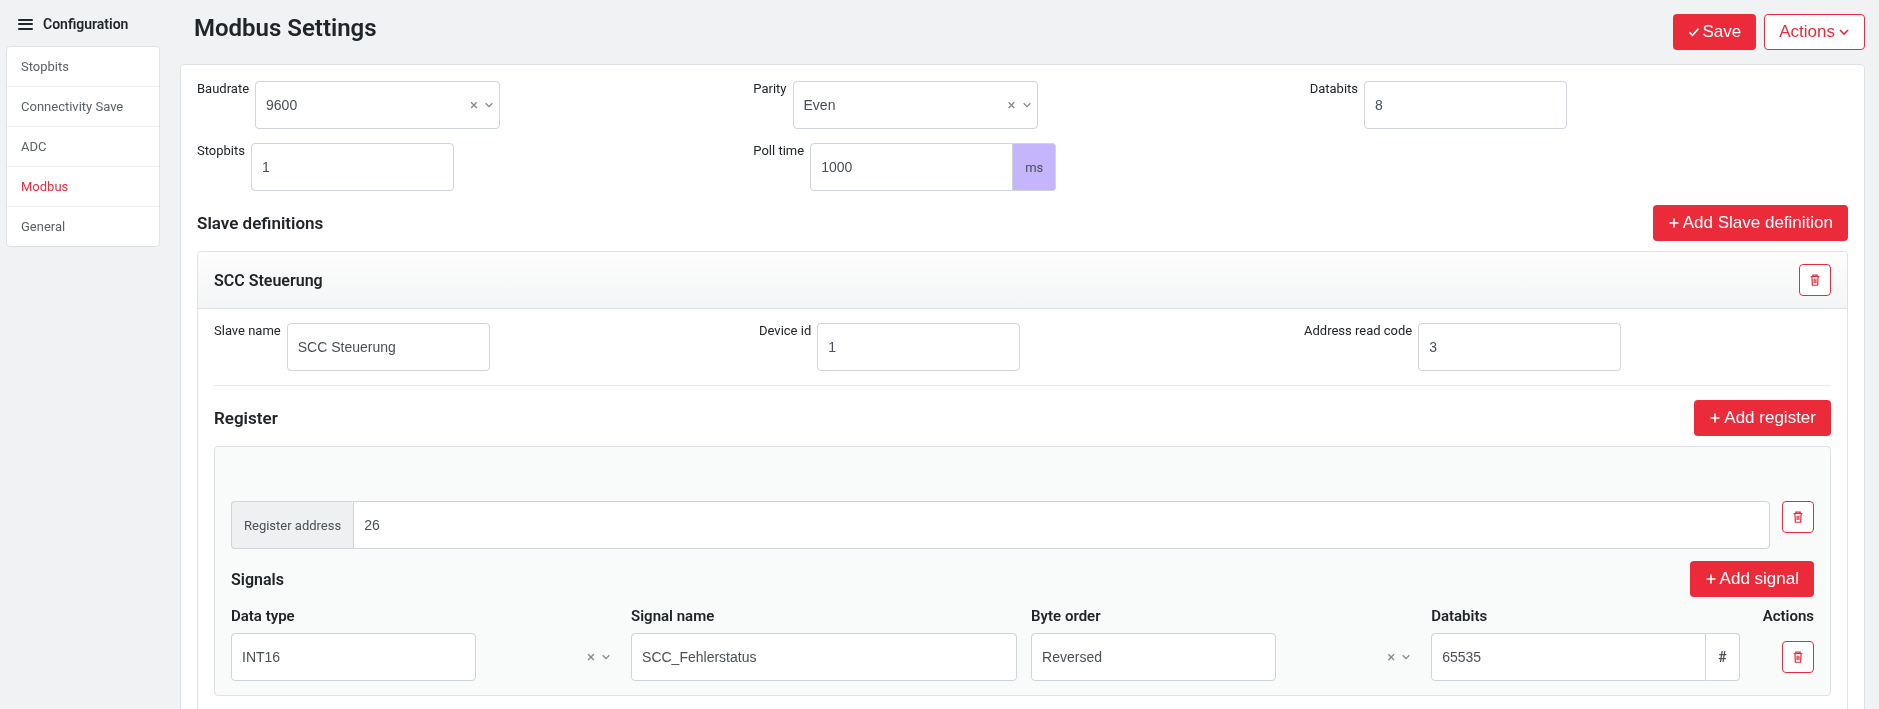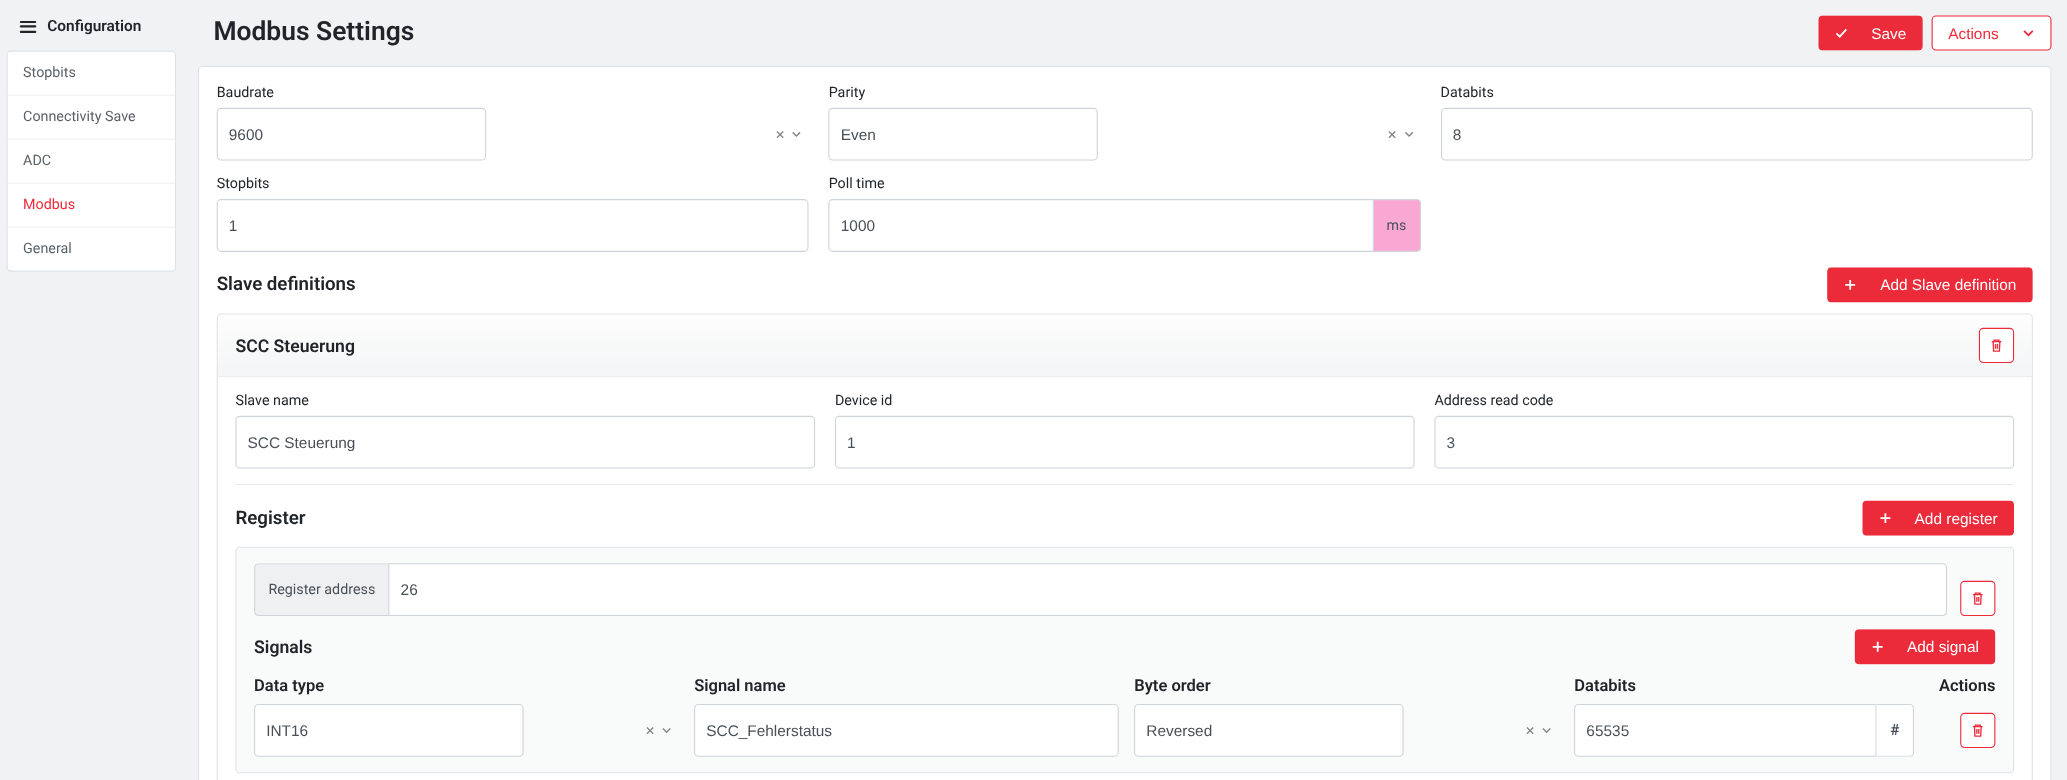--- a/index.html
+++ b/index.html
@@ -14,55 +14,55 @@
 .sidebar-nav { background: #fff; border: 1px solid #dee2e6; border-radius: 4px; margin-top: 4px; }
 .sidebar-item { padding: 12px 14px; font-size: 13px; color: #5a6268; cursor: pointer; border-bottom: 1px solid #f0f0f0; }
 .sidebar-item:last-child { border-bottom: none; }
 .sidebar-item.active { color: #eb2a3a; }
 
 .main { flex: 1; padding: 6px 14px 20px 14px; }
 .main-header { display: flex; justify-content: space-between; align-items: flex-start; padding: 8px 0 14px 14px; }
 .page-title { font-size: 24px; font-weight: 600; }
 .header-actions { display: flex; gap: 8px; }
 
-.btn { display: inline-flex; align-items: center; gap: 21px; padding: 7px 14px; border-radius: 4px; font-size: 14px; font-weight: 500; cursor: pointer; border: 1px solid transparent; }
+.btn { display: inline-flex; align-items: center; gap: 3px; padding: 7px 14px; border-radius: 4px; font-size: 17px; font-weight: 500; cursor: pointer; border: 1px solid transparent; }
 .btn-primary { background: #eb2a3a; color: #fff; }
 .btn-outline { background: #fff; color: #eb2a3a; border-color: #eb2a3a; }
 .btn svg { width: 12px; height: 12px; }
 
 .panel { background: #fff; border: 1px solid #dee2e6; border-radius: 4px; padding: 16px 16px; }
 .section-row { display: flex; justify-content: space-between; align-items: center; margin: 14px 0 10px 0; }
 .section-title { font-size: 17px; font-weight: 600; }
 
 .form-row { display: grid; grid-template-columns: 1fr 1fr 1fr; gap: 18px; margin-bottom: 14px; }
-.form-group { display: flex; flex-direction: column; gap: 6px; }
+.form-group { display: flex; flex-direction: row; gap: 6px; }
 .form-label { font-size: 13px; color: #212529; }
 .form-control { height: 48px; border: 1px solid #ced4da; border-radius: 4px; padding: 0 10px; font-size: 14px; background: #fff; color: #495057; }
 
 .select-wrap { position: relative; }
 .select-wrap .form-control { padding-right: 52px; }
 .select-controls { position: absolute; right: 6px; top: 50%; transform: translateY(-50%); display: flex; align-items: center; gap: 6px; color: #888; }
 .select-clear { font-size: 15px; cursor: pointer; color: #888; }
 .chev { width: 10px; height: 10px; }
 
 .input-group { display: flex; }
 .input-group .form-control { border-radius: 4px 0 0 4px; flex: 1; }
-.input-group-append { display: flex; align-items: center; padding: 0 12px; background: #f9a8d4; border: 1px solid #ced4da; border-left: 0; border-radius: 0 4px 4px 0; font-size: 13px; color: #495057; }
+.input-group-append { display: flex; align-items: center; padding: 0 12px; background: #c4b5fd; border: 1px solid #ced4da; border-left: 0; border-radius: 0 4px 4px 0; font-size: 13px; color: #495057; }
 .input-group-prepend { display: flex; align-items: center; padding: 0 12px; background: #eef0f2; border: 1px solid #ced4da; border-right: 0; border-radius: 4px 0 0 4px; font-size: 13px; color: #495057; }
 .input-group.prepend .form-control { border-radius: 0 4px 4px 0; }
 
 .slave-card { border: 1px solid #dee2e6; border-radius: 4px; margin-top: 10px; }
 .slave-header { display: flex; justify-content: space-between; align-items: center; padding: 12px 16px; background: linear-gradient(#fdfdfd, #f4f5f6); border-bottom: 1px solid #dee2e6; border-radius: 4px 4px 0 0; }
 .slave-title { font-size: 16px; font-weight: 600; }
 .icon-btn { width: 32px; height: 32px; display: inline-flex; align-items: center; justify-content: center; border: 1px solid #eb2a3a; color: #eb2a3a; border-radius: 4px; background: #fff; cursor: pointer; }
 .icon-btn svg { width: 14px; height: 14px; }
 .slave-body { padding: 14px 16px 16px 16px; }
 .slave-body hr { border: 0; border-top: 1px solid #e9ecef; margin: 10px 0 12px 0; }
 
-.register-row { display: flex; gap: 12px; align-items: flex-end; margin-bottom: 12px; }
+.register-row { display: flex; gap: 12px; align-items: flex-start; margin-bottom: 12px; margin-top: 40px; }
 .register-row .input-group { flex: 1; }
 
 .signals-card { border: 1px solid #dee2e6; border-radius: 4px; padding: 14px 16px; background: #f9fafa; }
 .signals-header { display: flex; justify-content: space-between; align-items: center; margin-bottom: 10px; }
 .signals-title { font-size: 16px; font-weight: 600; }
 .signals-cols { display: grid; grid-template-columns: 2fr 2fr 2fr 1.6fr 60px; gap: 14px; font-size: 15px; font-weight: 600; margin-bottom: 8px; }
 .signals-cols .actions-col { text-align: right; }
 .signals-row { display: grid; grid-template-columns: 2fr 2fr 2fr 1.6fr 60px; gap: 14px; align-items: center; }
 .bitmask-group { display: flex; }
 .bitmask-group .form-control { border-radius: 4px 0 0 4px; flex: 1; }

